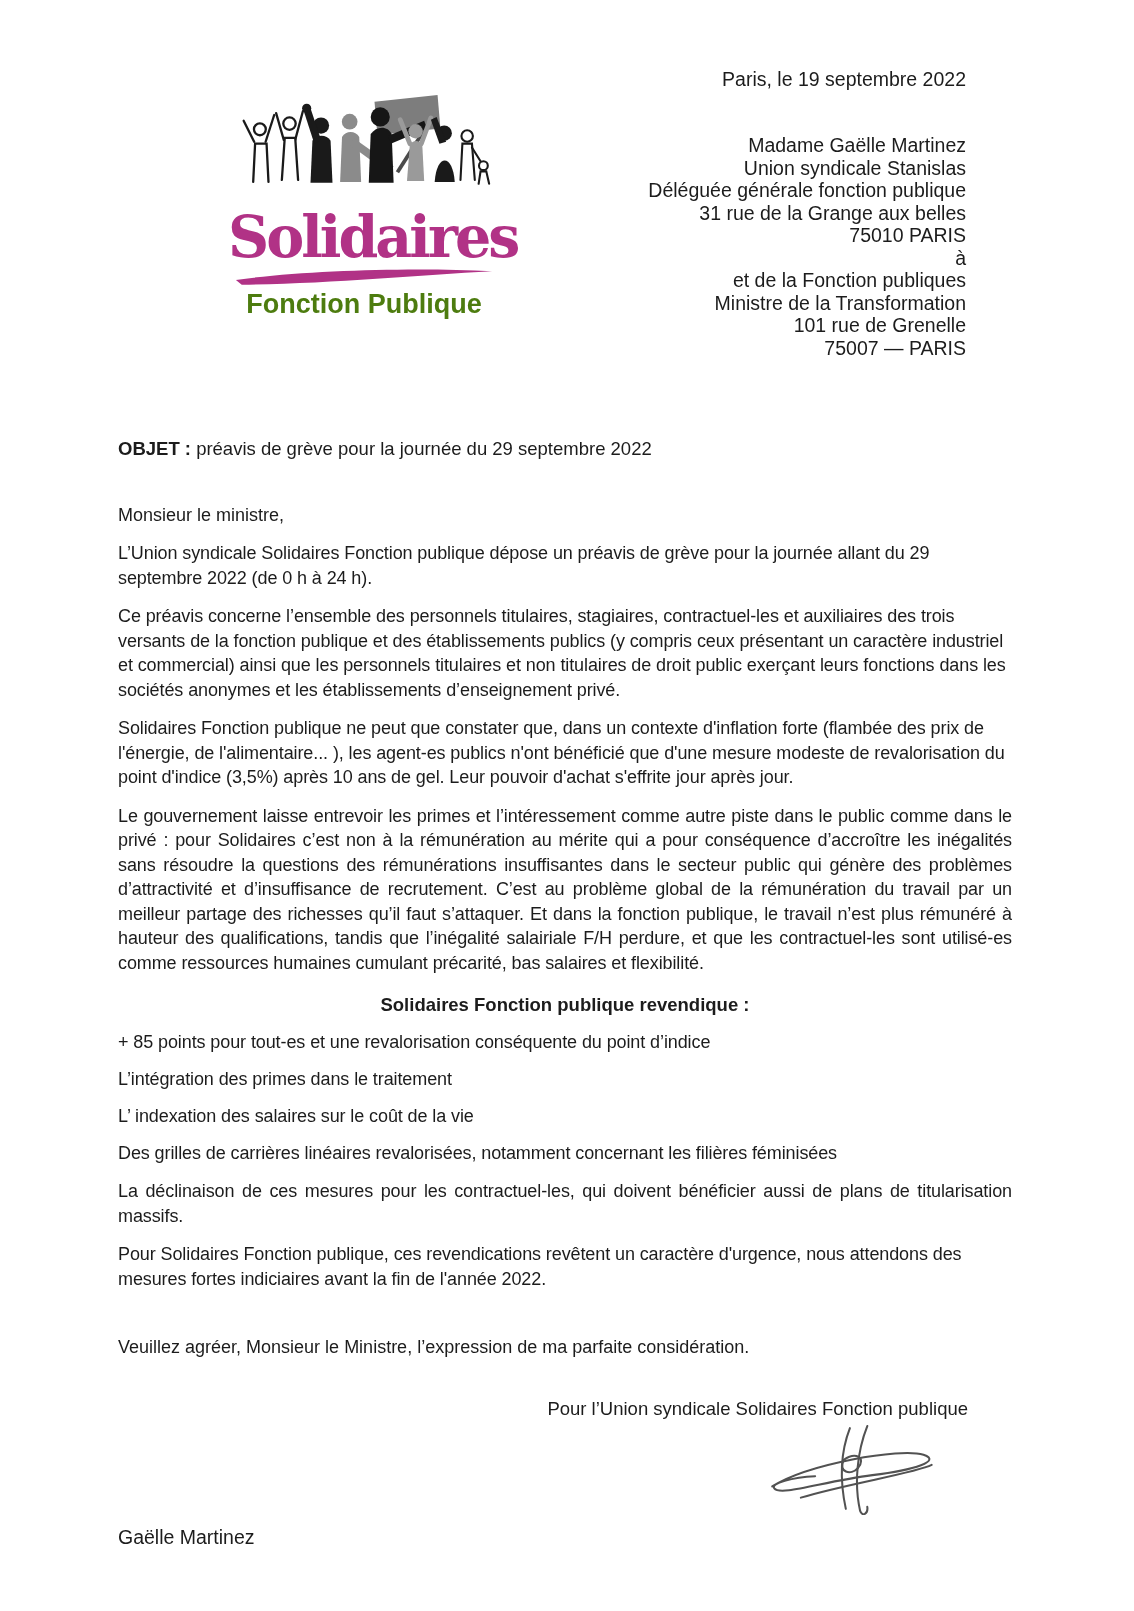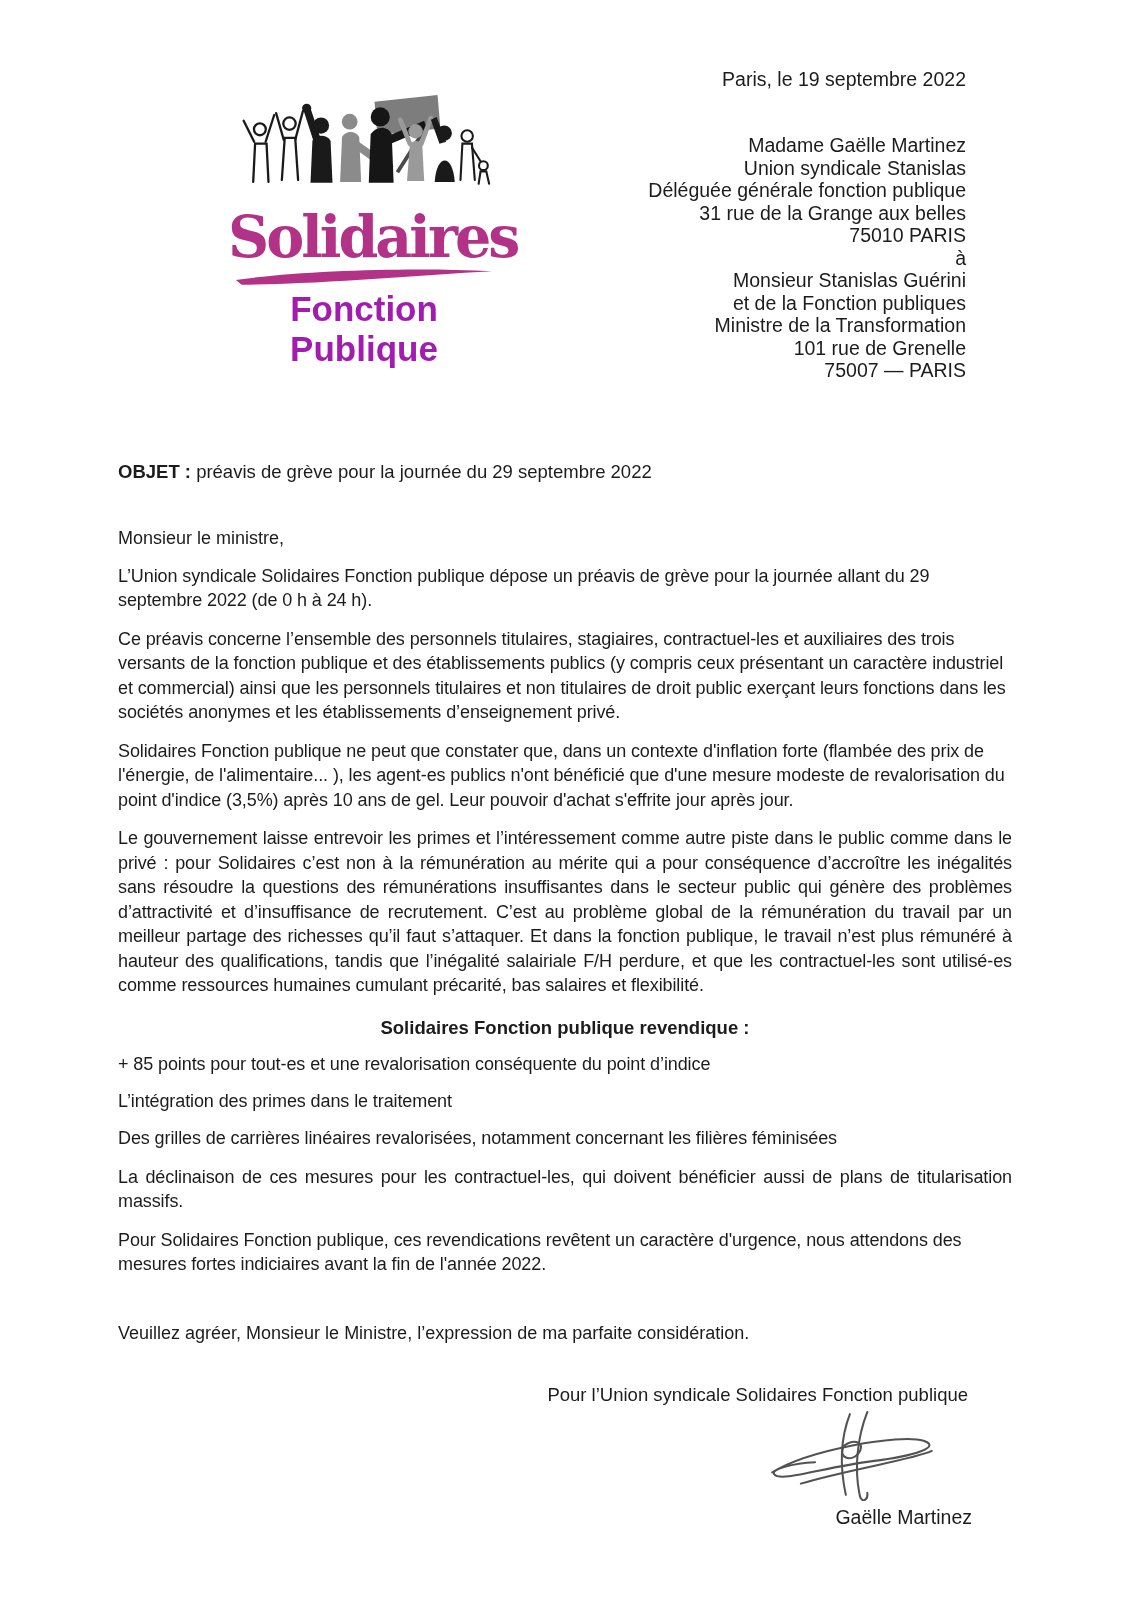--- a/index.html
+++ b/index.html
@@ -26,23 +26,23 @@
     font-weight: bold;
     font-size: 57px;
     letter-spacing: -3px;
     color: #b13286;
     line-height: 1;
     position: relative;
     z-index: 2;
   }
   .logo-swoosh { display: block; margin: 2px auto 4px auto; }
   .logo-subtitle {
-    font-size: 35px;
+    font-size: 27px;
     font-weight: bold;
-    color: #a21caf;
+    color: #4d7c0f;
     letter-spacing: 0px;
   }
 
   .addr-col { flex: 1 1 auto; text-align: right; padding-right: 46px; padding-top: 4px; }
   .date-line { font-size: 19.5px; line-height: 22px; margin-bottom: 44px; }
   .addr-line { font-size: 19.5px; line-height: 22.5px; }
 
   
   .subject-line { margin-top: 78px; font-size: 18.5px; line-height: 24px; }
   .subject-label { font-weight: bold; }
@@ -60,21 +60,21 @@
     line-height: 24px;
     font-weight: bold;
     text-align: center;
   }
   .demand { margin-top: 12.5px; font-size: 18px; line-height: 24.5px; letter-spacing: -0.1px; }
   .valediction { margin-top: 44px; font-size: 18px; line-height: 24px; }
 
   
   .sig-for { margin-top: 38px; text-align: right; padding-right: 44px; font-size: 18.5px; line-height: 24px; }
   .sig-scrawl-wrap { width: 200px; margin: 2px 58px 0 auto; }
-  .sig-name { text-align: right; padding-right: 40px; font-size: 19.5px; line-height: 24px; margin-top: 0px; }
+  .sig-name { text-align: left; padding-right: 40px; font-size: 19.5px; line-height: 24px; margin-top: 6px; }
 </style>
 </head>
 <body>
 
 <div class="page">
 
   <div class="header">
 
     <div class="logo-col">
       <div class="logo-block">
@@ -151,21 +151,20 @@
     </div>
 
     <div class="addr-col">
       <div class="date-line">Paris, le 19 septembre 2022</div>
       <div class="addr-line">Madame Gaëlle Martinez</div>
       <div class="addr-line">Union syndicale Stanislas</div>
       <div class="addr-line">Déléguée générale fonction publique</div>
       <div class="addr-line">31 rue de la Grange aux belles</div>
       <div class="addr-line">75010 PARIS</div>
       <div class="addr-line">à</div>
-      <div class="addr-line">Monsieur Stanislas Guérini</div>
       <div class="addr-line">et de la Fonction publiques</div>
       <div class="addr-line">Ministre de la Transformation</div>
       <div class="addr-line">101 rue de Grenelle</div>
       <div class="addr-line">75007 — PARIS</div>
     </div>
   </div>
 
   <div class="subject-line">
     <span class="subject-label">OBJET :</span>
     <span>préavis de grève pour la journée du 29 septembre 2022</span>
@@ -176,20 +175,21 @@
   <p class="para">L’Union syndicale Solidaires Fonction publique dépose un préavis de grève pour la journée allant du 29 septembre 2022 (de 0 h à 24 h).</p>
   <p class="para">Ce préavis concerne l’ensemble des personnels titulaires, stagiaires, contractuel-les et auxiliaires des trois versants de la fonction publique et des établissements publics (y compris ceux présentant un caractère industriel et commercial) ainsi que les personnels titulaires et non titulaires de droit public exerçant leurs fonctions dans les sociétés anonymes et les établissements d’enseignement privé.</p>
   <p class="para">Solidaires Fonction publique ne peut que constater que, dans un contexte d'inflation forte (flambée des prix de l'énergie, de l'alimentaire... ), les agent-es publics n'ont bénéficié que d'une mesure modeste de revalorisation du point d'indice (3,5%) après 10 ans de gel. Leur pouvoir d'achat s'effrite jour après jour.</p>
   <p class="para justify">Le gouvernement laisse entrevoir les primes et l’intéressement comme autre piste dans le public comme dans le privé : pour Solidaires c’est non à la rémunération au mérite qui a pour conséquence d’accroître les inégalités sans résoudre la questions des rémunérations insuffisantes dans le secteur public qui génère des problèmes d’attractivité et d’insuffisance de recrutement. C’est au problème global de la rémunération du travail par un meilleur partage des richesses qu’il faut s’attaquer. Et dans la fonction publique, le travail n’est plus rémunéré à hauteur des qualifications, tandis que l’inégalité salairiale F/H perdure, et que les contractuel-les sont utilisé-es comme ressources humaines cumulant précarité, bas salaires et flexibilité.</p>
 
   <div class="demands-heading">Solidaires Fonction publique revendique :</div>
 
   <div>
     <p class="demand">+ 85 points pour tout-es  et une revalorisation conséquente du point d’indice</p>
     <p class="demand">L’intégration des primes dans le traitement</p>
+    <p class="demand">L’ indexation des salaires sur le coût de la vie</p>
     <p class="demand">Des grilles de carrières linéaires revalorisées, notamment concernant les filières féminisées</p>
   </div>
 
   <p class="para justify">La déclinaison de ces mesures pour les contractuel-les, qui doivent bénéficier aussi de plans de titularisation massifs.</p>
   <p class="para">Pour Solidaires Fonction publique, ces revendications revêtent un caractère d'urgence, nous attendons des mesures fortes indiciaires avant la fin de l'année 2022.</p>
 
   <div class="valediction">Veuillez agréer, Monsieur le Ministre, l’expression de ma parfaite considération.</div>
 
   <div class="sig-for">Pour l’Union syndicale Solidaires Fonction publique</div>
 

